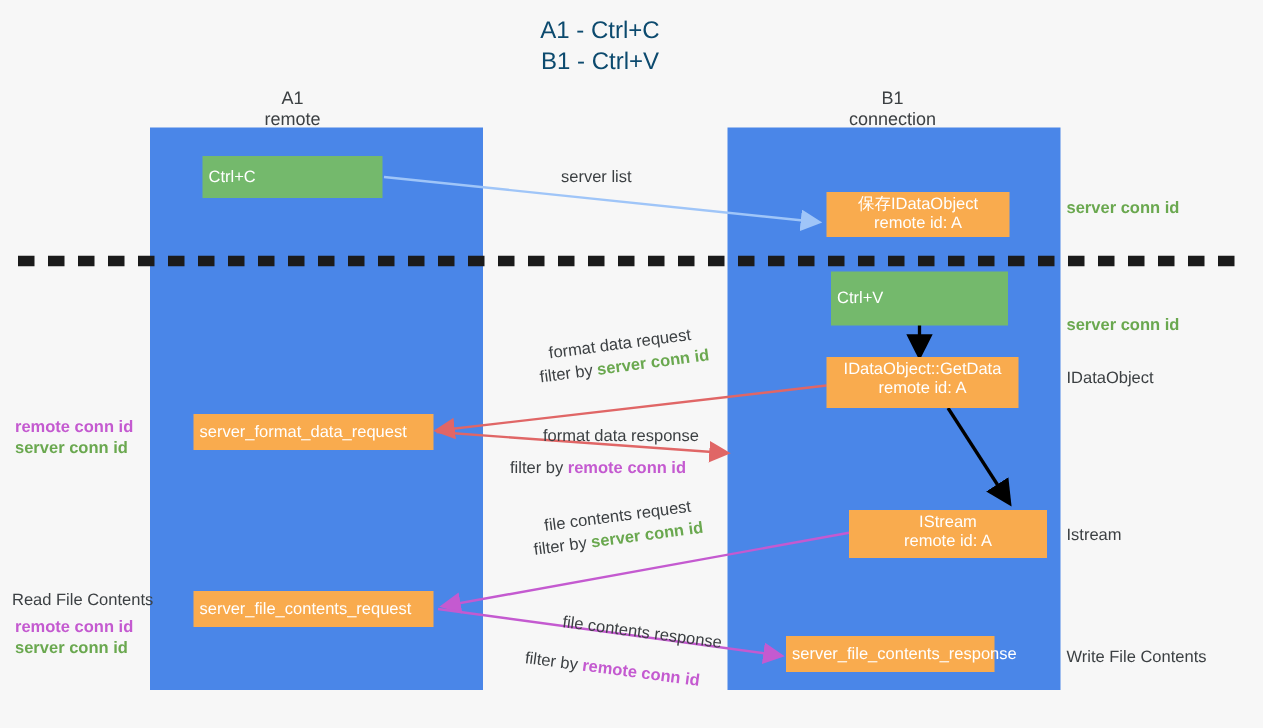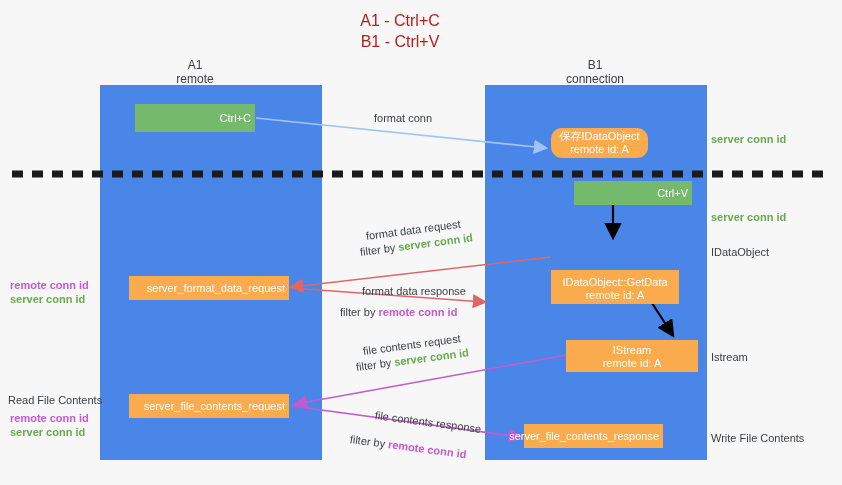--- a/index.html
+++ b/index.html
@@ -9,36 +9,36 @@
     font-family:"Liberation Sans","DejaVu Sans",sans-serif;
     position:relative;
     overflow:hidden;
   }
   #stage{position:absolute;inset:0;}
   .abs{position:absolute;}
 
   
   .title{
     left:0;top:10px;width:800px;text-align:center;
-    font-size:16px;color:#b91c1c;line-height:21px;
+    font-size:16px;color:#0c4a6e;line-height:21px;
   }
 
   
   .col-head{
     text-align:center;font-size:12px;color:#3c4043;line-height:14px;
   }
   .col-head .sub{display:block;}
 
   
   .lane{background:#4a86e8;}
 
   
   .box{
     box-sizing:border-box;
-    display:flex;align-items:center;justify-content:flex-end;
+    display:flex;align-items:center;justify-content:flex-start;
     text-align:center;color:#ffffff;font-size:11px;line-height:13px;
     padding:2px 4px;
   }
   .box.green{background:#6aa84f;background:#74b96c;}
   .box.orange{background:#f9ab4e;}
   .box2{flex-direction:column;}
 
   
   .slabel{font-size:11px;line-height:14px;color:#3c4043;}
   .green-t{color:#6aa84f;font-weight:bold;}
@@ -113,45 +113,45 @@
   </div>
 
   <div class="abs box orange" style="left:129px;top:394px;width:160px;height:24px;">
     <span>server_file_contents_request</span>
   </div>
 
   <div class="abs box orange" style="left:129px;top:276px;width:160px;height:24px;">
     <span>server_format_data_request</span>
   </div>
 
-  <div class="abs box orange box2" style="left:551px;top:128px;width:97px;height:30px;border-radius:11px;">
+  <div class="abs box orange box2" style="left:551px;top:128px;width:122px;height:30px;">
     <span>保存IDataObject</span>
     <span>remote id: A</span>
   </div>
 
-  <div class="abs box green" style="left:574px;top:181px;width:118px;height:24px;">
+  <div class="abs box green" style="left:554px;top:181px;width:118px;height:36px;">
     <span>Ctrl+V</span>
   </div>
 
-  <div class="abs box orange box2" style="left:551px;top:238px;width:128px;height:34px;margin-top:32px;">
+  <div class="abs box orange box2" style="left:551px;top:238px;width:128px;height:34px;">
     <span>IDataObject::GetData</span>
     <span>remote id: A</span>
   </div>
 
   <div class="abs box orange box2" style="left:566px;top:340px;width:132px;height:32px;">
     <span>IStream</span>
     <span>remote id: A</span>
   </div>
 
 
   <div class="abs box orange" style="left:524px;top:424px;width:139px;height:24px;">
     <span>server_file_contents_response</span>
   </div>
 
-  <div class="abs cap" style="left:374px;top:111px;">format conn</div>
+  <div class="abs cap" style="left:374px;top:111px;">server list</div>
 
   <div class="abs cap rot-up" style="left:366px;top:229px;">format data request</div>
   <div class="abs cap rot-up" style="left:360px;top:245px;">
     <span class="plain-t">filter by </span><span class="green-t">server conn id</span>
   </div>
 
   <div class="abs cap" style="left:362px;top:284px;">format data response</div>
   <div class="abs cap" style="left:340px;top:305px;">
     <span class="plain-t">filter by </span><span class="purple-t">remote conn id</span>
   </div>

